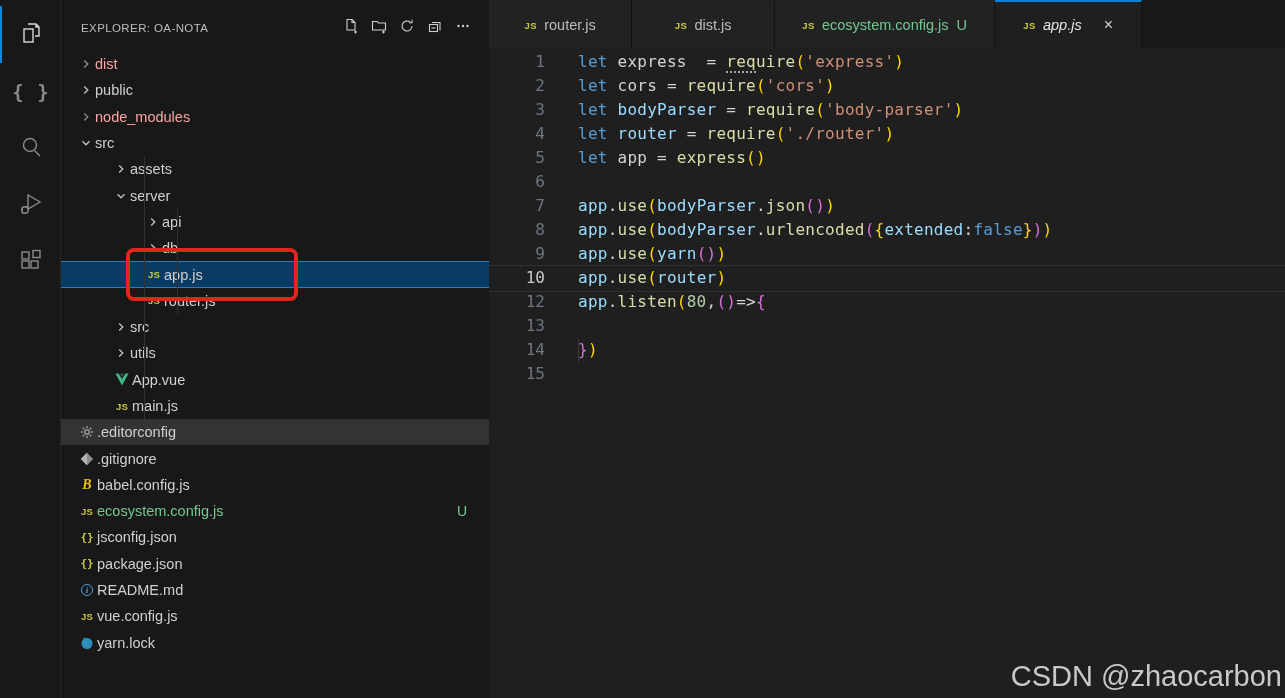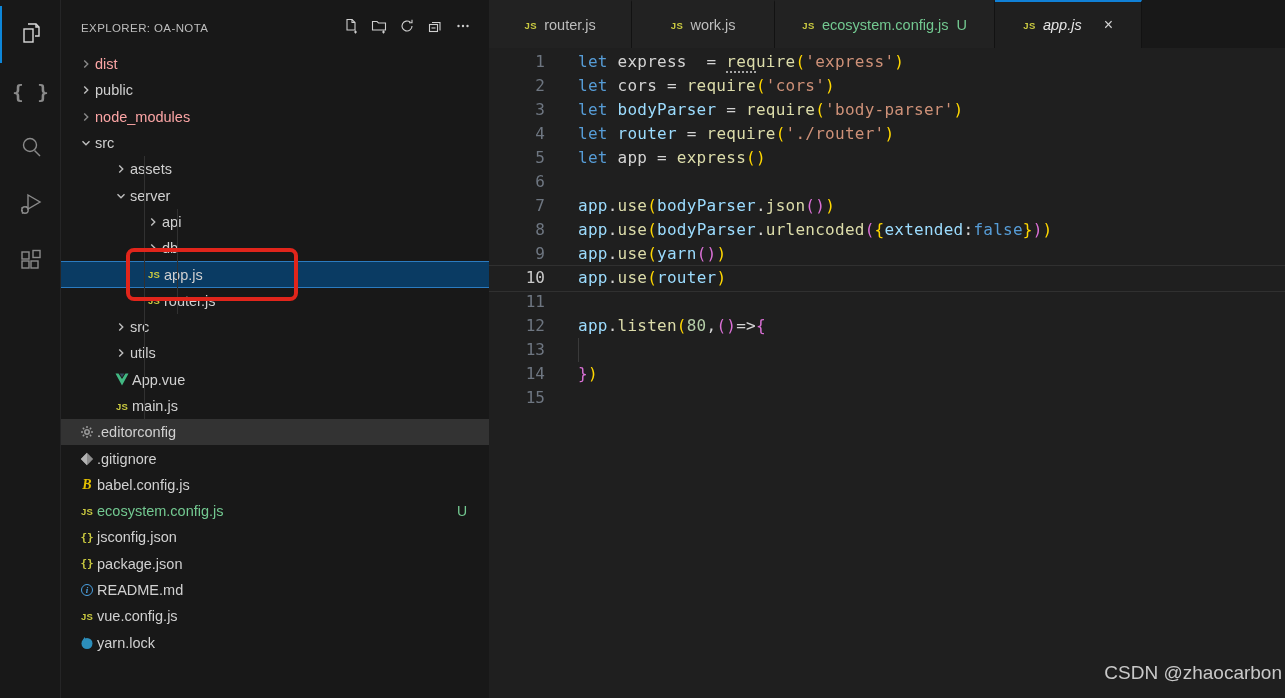--- a/index.html
+++ b/index.html
@@ -52,21 +52,21 @@
   .ln{flex:0 0 56px;text-align:right;color:#6e7681;}
   .ln.cur{color:#cacaca;}
   .lc{padding-left:33px;letter-spacing:.25px;}
   .cur-line{position:absolute;left:0;right:0;top:265px;height:25px;border-top:1px solid #303030;border-bottom:1px solid #303030;pointer-events:none;}
   .ind-guide{position:absolute;left:89px;top:338px;width:1px;height:24px;background:#3a3a3a;pointer-events:none;}
   .kw{color:#569cd6;}.var{color:#9cdcfe;}.pl{color:#d4d4d4;}.fn{color:#dcdcaa;}
   .str{color:#ce9178;}.num{color:#b5cea8;}.b1{color:#ffd700;}.b2{color:#da70d6;}.b3{color:#179fff;}
   .dots{border-bottom:2px dotted rgba(212,212,212,.75);}
   
   .annotation-box{position:absolute;left:126px;top:248px;width:164px;height:45px;border:4px solid #e1251b;border-radius:8px;z-index:50;pointer-events:none;}
-  .watermark{position:absolute;right:3px;bottom:14px;font-size:19px;color:#c9c9c9;z-index:60;}
+  .watermark{position:absolute;right:3px;bottom:5px;font-size:29px;color:#c9c9c9;z-index:60;}
 </style>
 </head>
 <body>
 
 <div class="sidebar">
   <div class="side-header">
     <span class="side-title">EXPLORER: OA-NOTA</span>
     <span class="side-actions">
       <span><svg width="16" height="16" viewBox="0 0 16 16">
             <path d="M4 1.5h5l3 3V12H4z"></path>
@@ -309,21 +309,21 @@
       <div class="tab" style="width: 143px;">
         <span class="ficon tab-ficon">
           <span class="i-js">JS</span>
         </span>
         <span class="tab-lbl">router.js</span>
       </div>
       <div class="tab" style="width: 143px;">
         <span class="ficon tab-ficon">
           <span class="i-js">JS</span>
         </span>
-        <span class="tab-lbl">work.js</span>
+        <span class="tab-lbl">dist.js</span>
       </div>
       <div class="tab" style="width: 220px;">
         <span class="ficon tab-ficon">
           <span class="i-js">JS</span>
         </span>
         <span class="tab-lbl" style="color: rgb(115, 201, 145);">ecosystem.config.js</span>
         <span class="tab-u">U</span>
       </div>
       <div class="tab active" style="width: 147px;">
         <span class="ficon tab-ficon">
@@ -337,21 +337,20 @@
       <div class="cl"><span class="ln">1</span><span class="lc"><span class="kw">let</span><span class="pl"> express  = </span><span class="fn dots">req</span><span class="fn">uire</span><span class="b1">(</span><span class="str">'express'</span><span class="b1">)</span></span></div>
       <div class="cl"><span class="ln">2</span><span class="lc"><span class="kw">let</span><span class="pl"> cors = </span><span class="fn">require</span><span class="b1">(</span><span class="str">'cors'</span><span class="b1">)</span></span></div>
       <div class="cl"><span class="ln">3</span><span class="lc"><span class="kw">let</span><span class="pl"> </span><span class="var">bodyParser</span><span class="pl"> = </span><span class="fn">require</span><span class="b1">(</span><span class="str">'body-parser'</span><span class="b1">)</span></span></div>
       <div class="cl"><span class="ln">4</span><span class="lc"><span class="kw">let</span><span class="pl"> </span><span class="var">router</span><span class="pl"> = </span><span class="fn">require</span><span class="b1">(</span><span class="str">'./router'</span><span class="b1">)</span></span></div>
       <div class="cl"><span class="ln">5</span><span class="lc"><span class="kw">let</span><span class="pl"> app = </span><span class="fn">express</span><span class="b1">(</span><span class="b1">)</span></span></div>
       <div class="cl"><span class="ln">6</span><span class="lc"></span></div>
       <div class="cl"><span class="ln">7</span><span class="lc"><span class="var">app</span><span class="pl">.</span><span class="fn">use</span><span class="b1">(</span><span class="var">bodyParser</span><span class="pl">.</span><span class="fn">json</span><span class="b2">(</span><span class="b2">)</span><span class="b1">)</span></span></div>
       <div class="cl"><span class="ln">8</span><span class="lc"><span class="var">app</span><span class="pl">.</span><span class="fn">use</span><span class="b1">(</span><span class="var">bodyParser</span><span class="pl">.</span><span class="fn">urlencoded</span><span class="b2">(</span><span class="b1">{</span><span class="var">extended</span><span class="pl">:</span><span class="kw">false</span><span class="b1">}</span><span class="b2">)</span><span class="b1">)</span></span></div>
       <div class="cl"><span class="ln">9</span><span class="lc"><span class="var">app</span><span class="pl">.</span><span class="fn">use</span><span class="b1">(</span><span class="var">yarn</span><span class="b2">(</span><span class="b2">)</span><span class="b1">)</span></span></div>
       <div class="cl"><span class="ln cur">10</span><span class="lc"><span class="var">app</span><span class="pl">.</span><span class="fn">use</span><span class="b1">(</span><span class="var">router</span><span class="b1">)</span></span></div>
-      <div class="cl"><span class="ln">11</span><span class="lc"></span></div>
       <div class="cl"><span class="ln">12</span><span class="lc"><span class="var">app</span><span class="pl">.</span><span class="fn">listen</span><span class="b1">(</span><span class="num">80</span><span class="pl">,</span><span class="b2">(</span><span class="b2">)</span><span class="pl">=&gt;</span><span class="b2">{</span></span></div>
       <div class="cl"><span class="ln">13</span></div>
       <div class="cl"><span class="ln">14</span><span class="lc"><span class="b2">}</span><span class="b1">)</span></span></div>
       <div class="cl"><span class="ln">15</span><span class="lc"></span></div>
     </div>
   <div class="cur-line"></div>
   <div class="ind-guide"></div>
 </div>
 
 <div class="annotation-box"></div>

